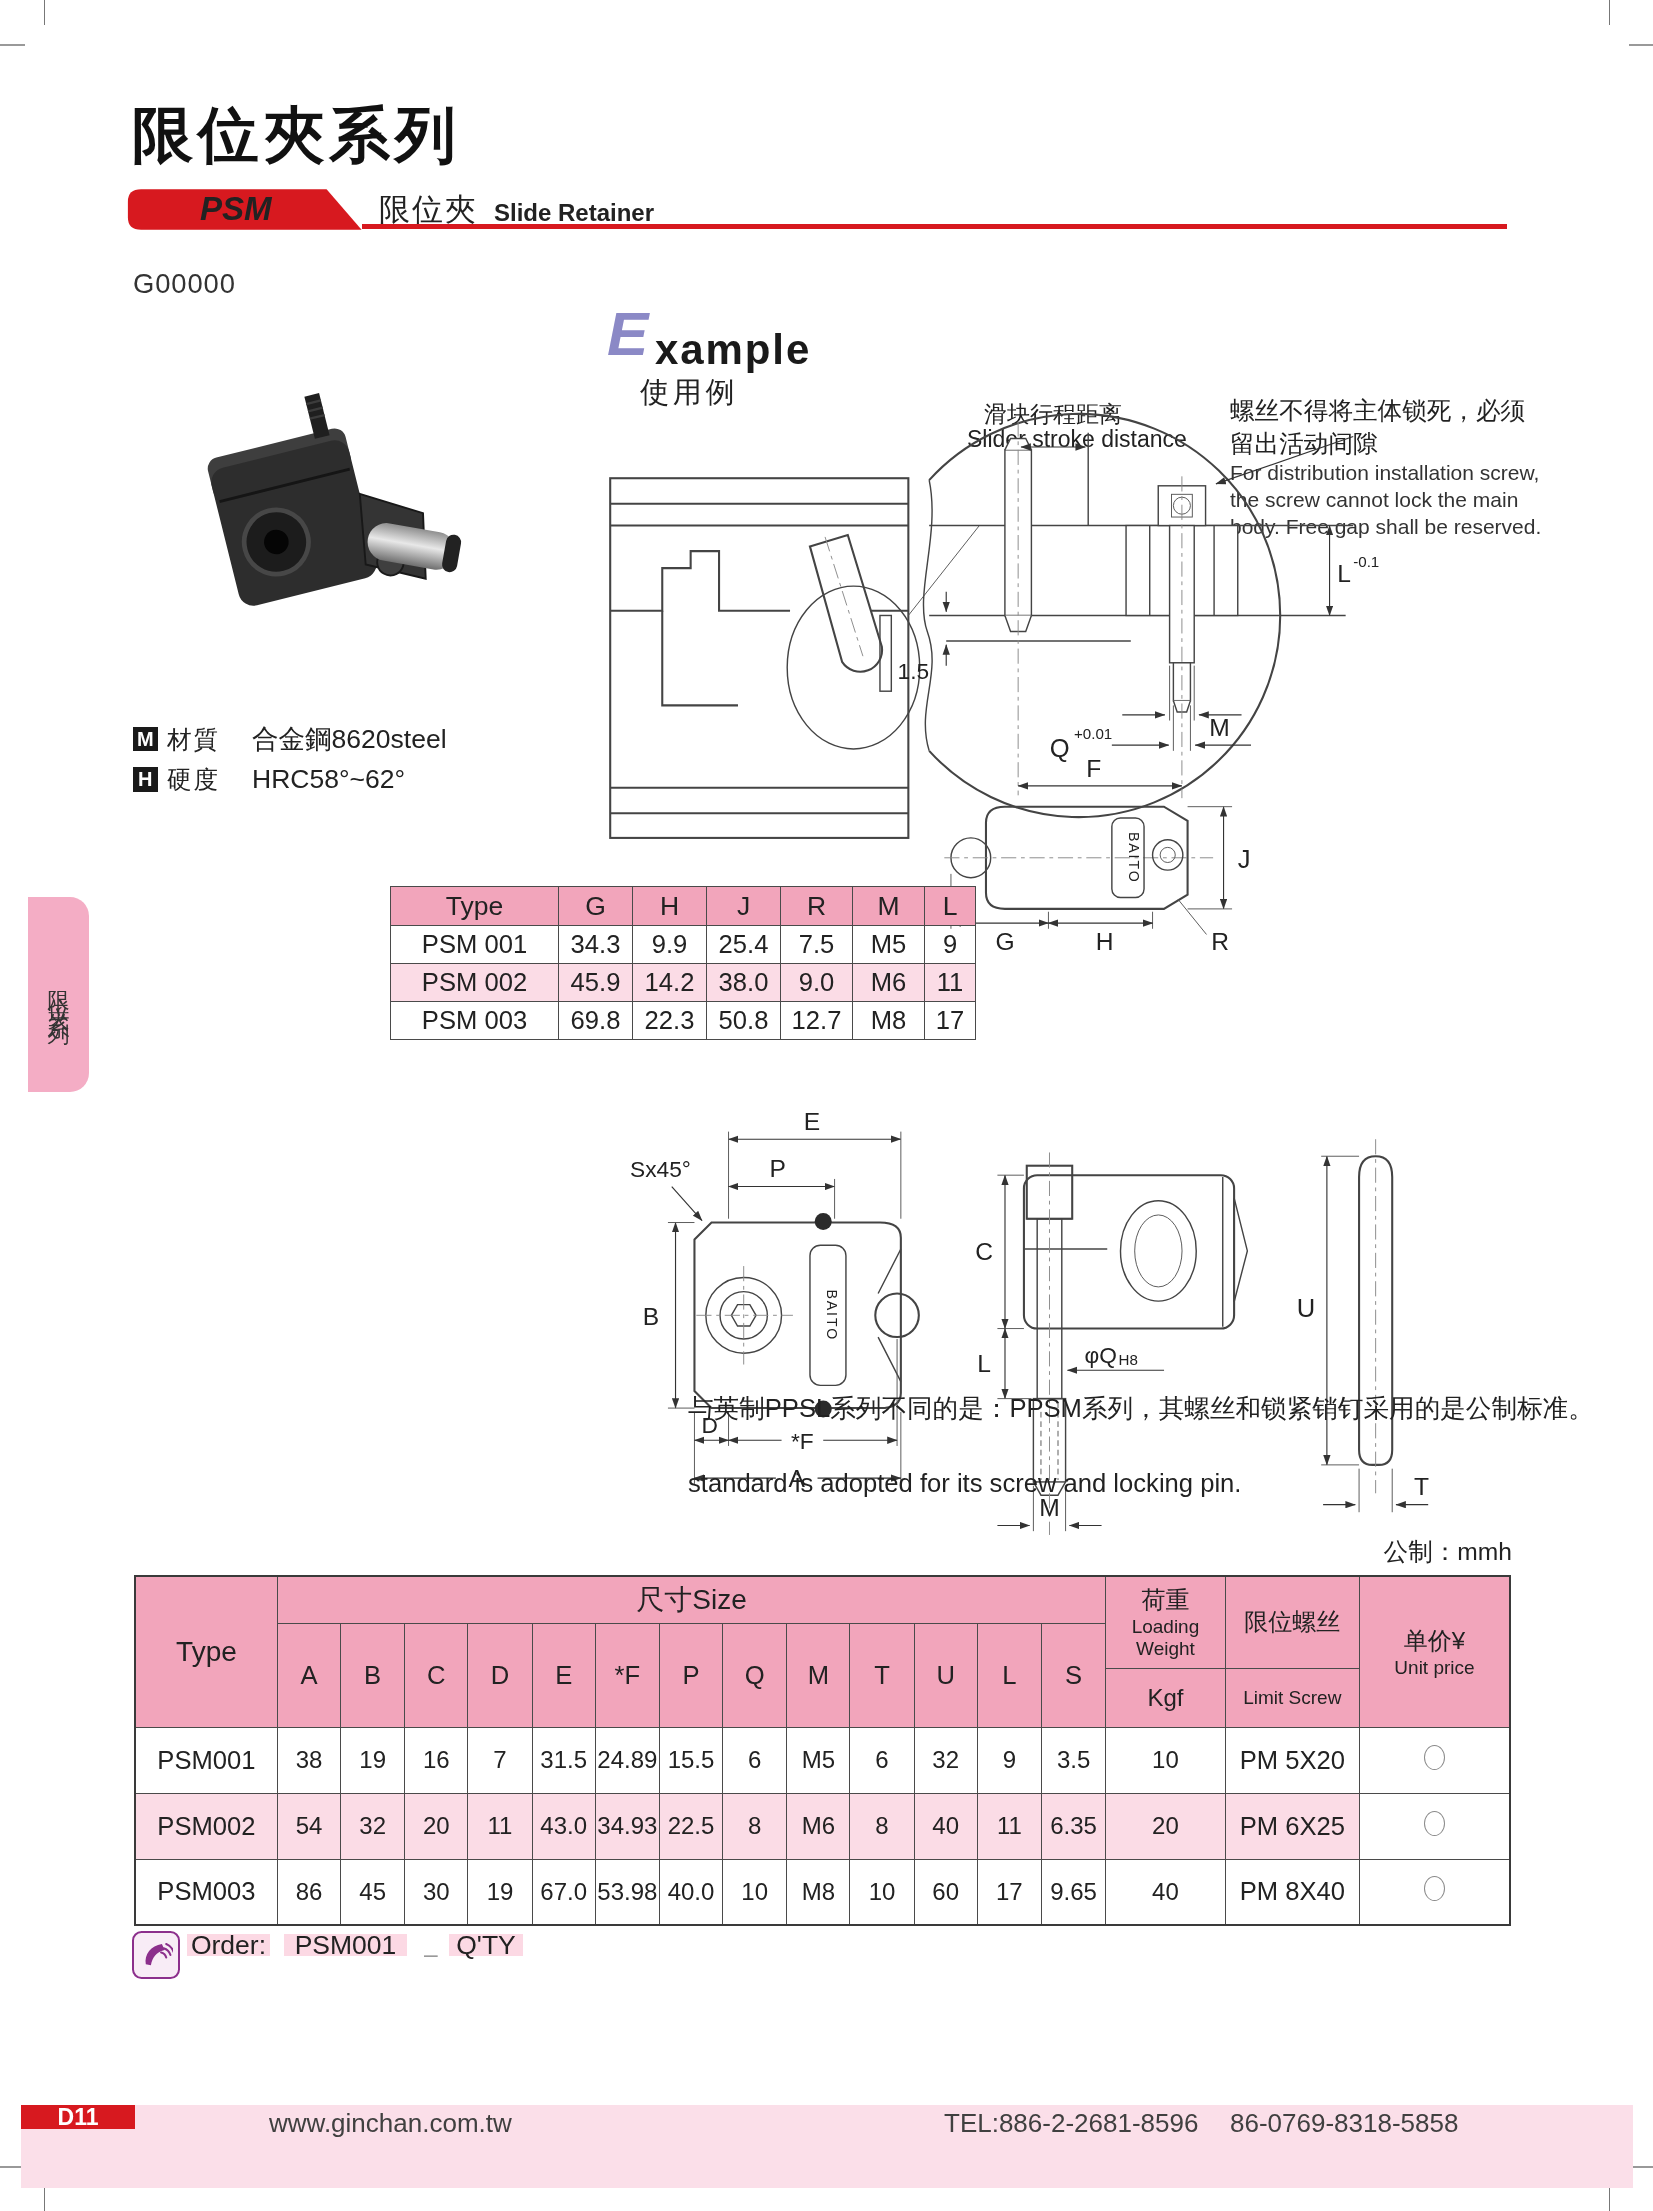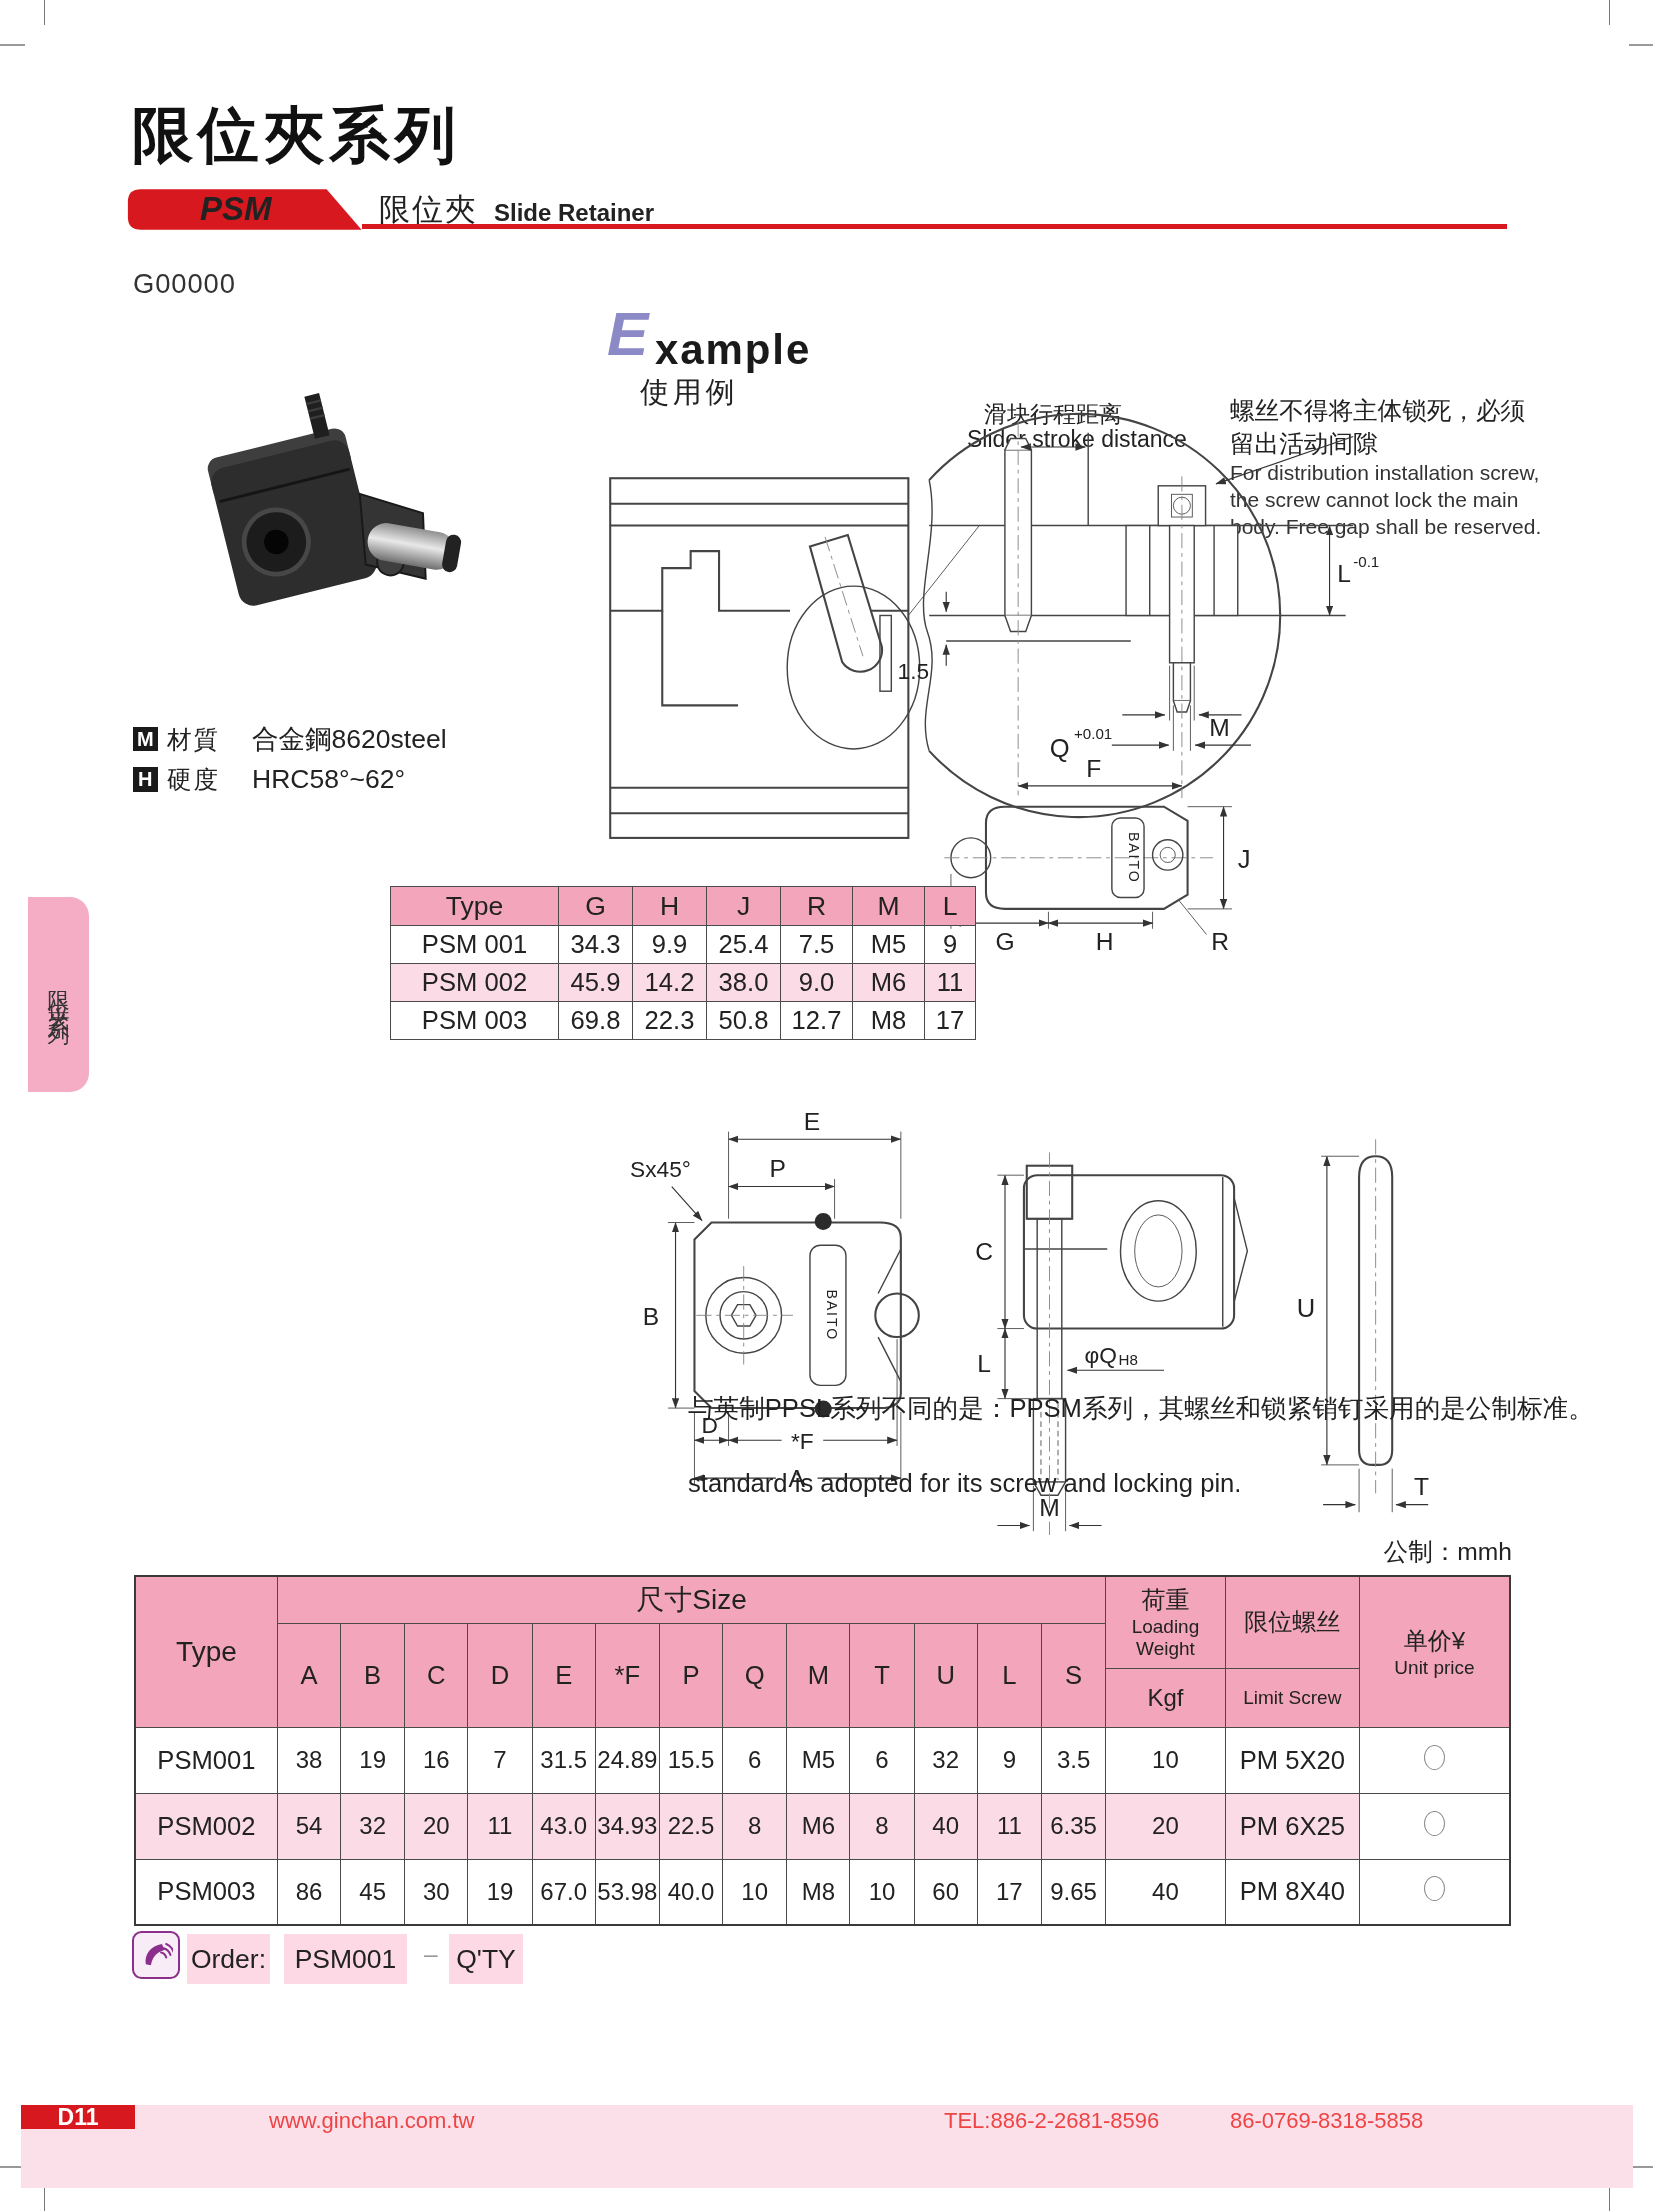--- a/index.html
+++ b/index.html
@@ -53,26 +53,26 @@
   .mt tr.alt td{background:#fbdce6}
   .mt tr.alt td.price{background:#fff}
   .circle{display:inline-block;width:19px;height:23px;border:0.9px solid #8a8a8a;border-radius:50%}
   
   .note-zh{font-size:25.6px;color:#222;white-space:nowrap}
   .note-en{font-size:25.6px;color:#222;white-space:nowrap}
   .unitnote{font-size:24.6px;color:#222;text-align:right;width:170px}
   
   .phonebox{width:44px;height:44px;border:2.8px solid #8c2f8c;border-radius:9.5px;background:#f8ecf6;
             display:flex;align-items:center;justify-content:center}
-  .chip{background:#fcd9e4;font-size:26.5px;color:#222;display:flex;align-items:center;justify-content:center;height:50px}
+  .chip{background:#fcd9e4;font-size:26.5px;color:#222;display:flex;align-items:center;justify-content:center;height:22px}
   .dash{font-size:24.6px;color:#999}
   
   .fbar{background:#fbdfe9}
   .fpage{background:#d7191f;color:#fff;font-weight:bold;font-size:23px;display:flex;align-items:center;justify-content:center}
-  .fsite,.ftel{font-size:22px;color:#ef4444;white-space:nowrap}
+  .fsite,.ftel{font-size:26px;color:#404040;white-space:nowrap}
   
   svg text{font-family:"Liberation Sans","DejaVu Sans",sans-serif;fill:#222}
   .out{stroke:#444;stroke-width:2.2;fill:none}
   .mid{stroke:#444;stroke-width:1.5;fill:none}
   .thin{stroke:#555;stroke-width:1;fill:none}
   .dim{stroke:#333;stroke-width:1.2;fill:none}
   .cl{stroke:#888;stroke-width:1;fill:none;stroke-dasharray:16 5 4 5}
   .lbl{font-size:26px}
   .lbl27{font-size:27px}
   .lbl24{font-size:24px}

